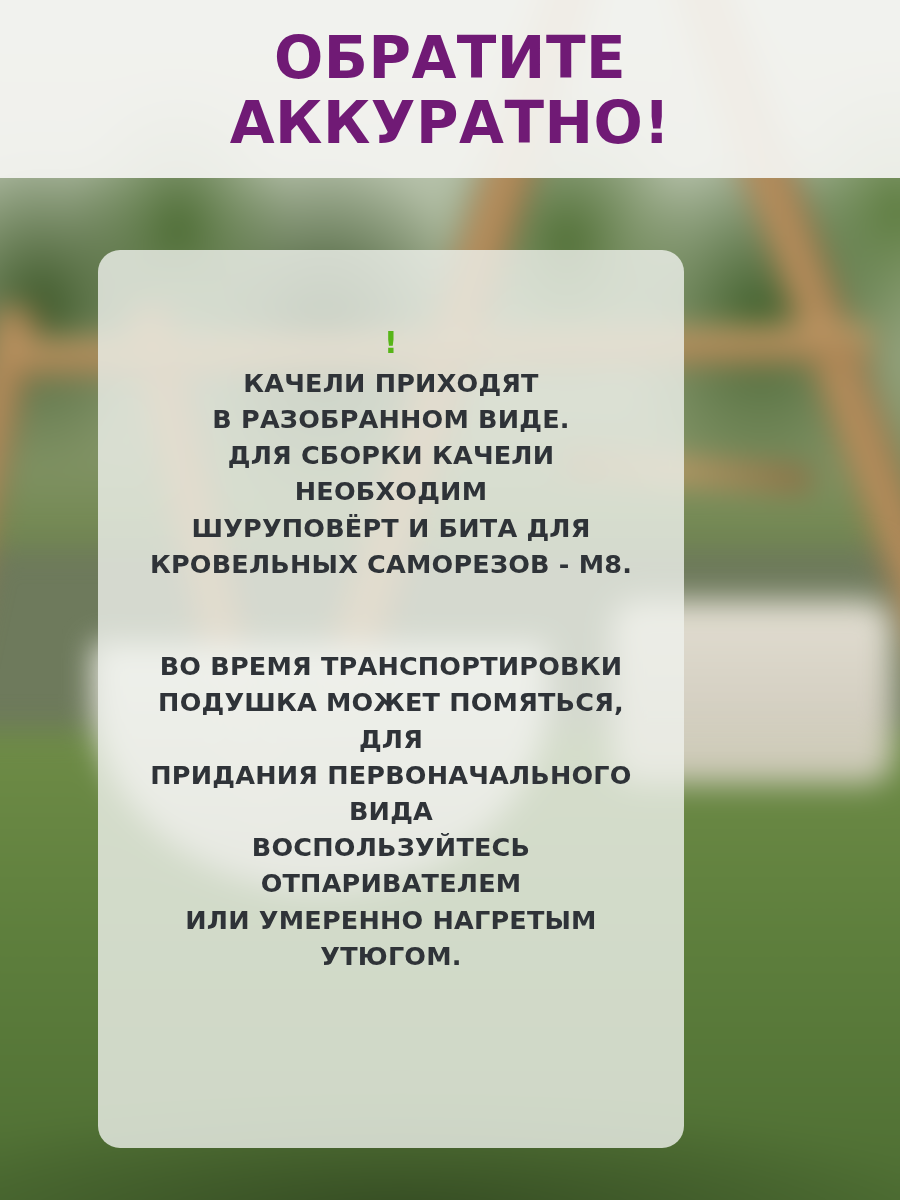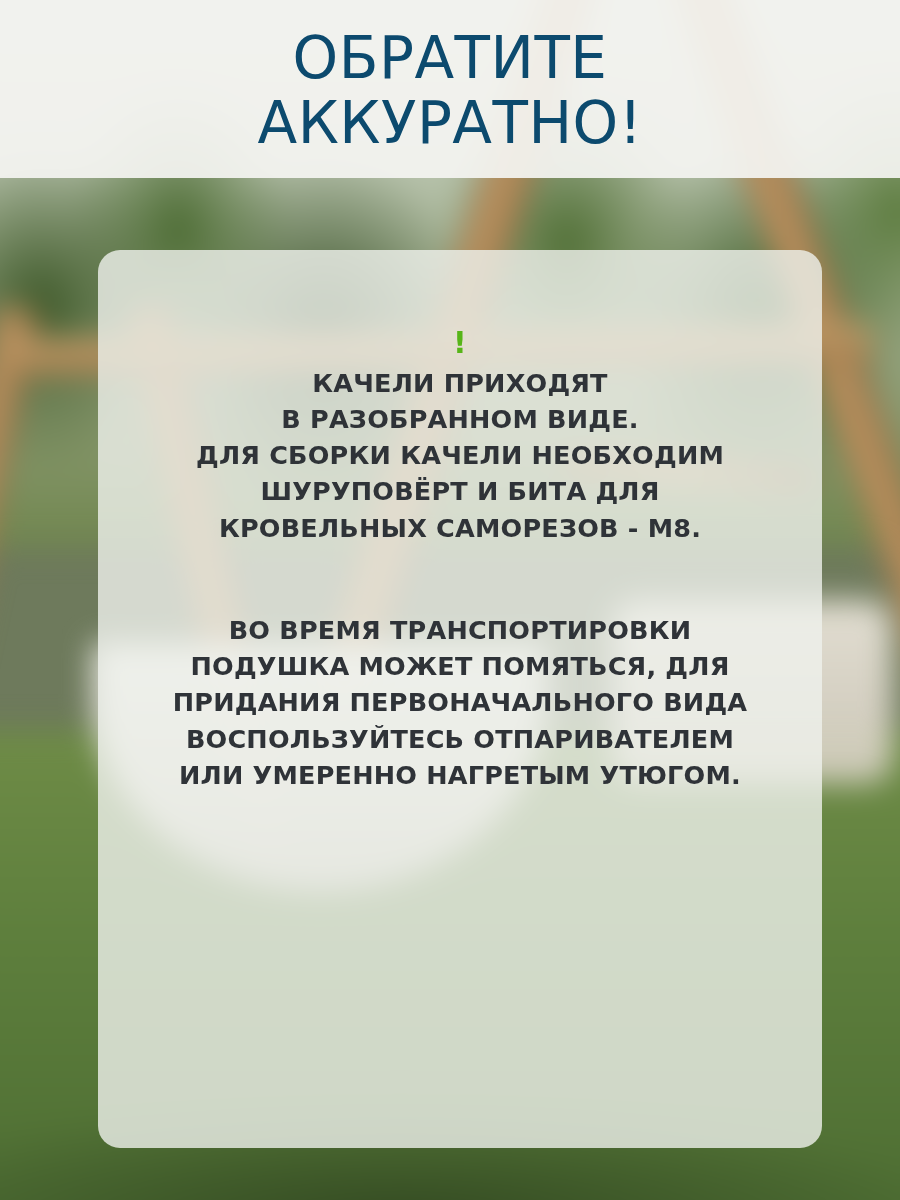--- a/index.html
+++ b/index.html
@@ -92,31 +92,31 @@
     padding: 26px 20px 22px;
     box-sizing: border-box;
     background: rgba(244,244,241,0.93);
     text-align: center;
   }
   .header h1 {
     margin: 0;
     font-size: 58px;
     line-height: 1.12;
     letter-spacing: 0.5px;
-    font-weight: 400;
-    color: #0c4a6e;
+    font-weight: 700;
+    color: #701a75;
     font-family: "DejaVu Sans", sans-serif;
   }
 
   
   .card {
     position: absolute;
     left: 98px;
     top: 250px;
-    width: 724px;
+    width: 586px;
     height: 898px;
     box-sizing: border-box;
     border-radius: 22px;
     background: rgba(239,241,236,0.80);
     padding: 36px 34px;
     text-align: center;
   }
   .block {
     font-family: "DejaVu Sans", sans-serif;
     font-weight: 700;

